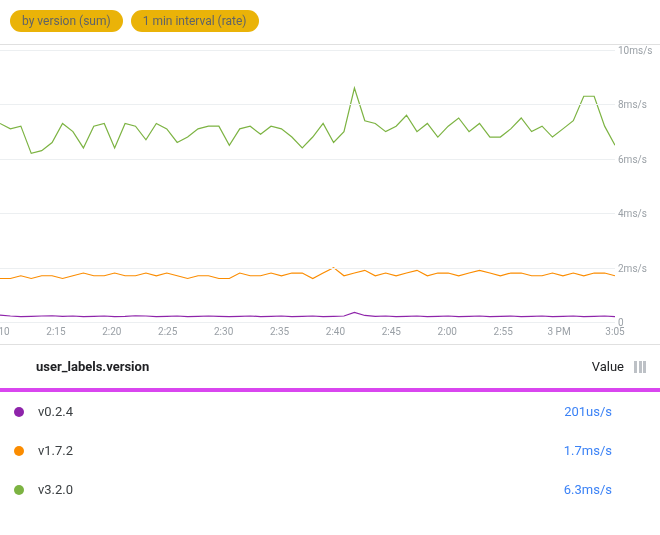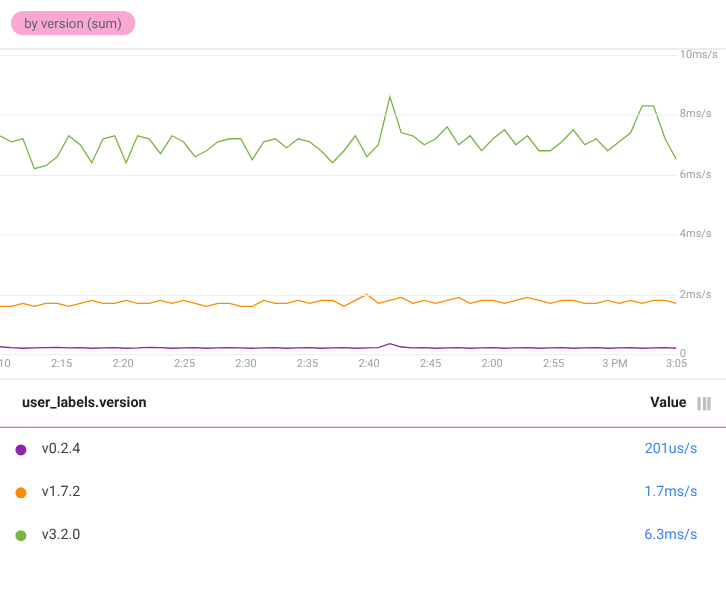--- a/index.html
+++ b/index.html
@@ -10,21 +10,21 @@
     color: #3c4043;
     background: #fff;
     width: 660px;
   }
   .chip-row {
     display: flex;
     gap: 8px;
     padding: 10px 10px 12px 10px;
   }
   .chip {
-    background: #f9a8d4;
+    background: #eab308;
     color: #5f6368;
     border-radius: 16px;
     padding: 4px 12px;
     font-size: 12px;
     display: inline-flex;
     align-items: center;
     line-height: 1;
     height: 22px;
   }
   .chart-area {
@@ -75,61 +75,62 @@
     top: 0;
     width: 100%;
     height: 100%;
   }
   .legend {
     border-top: 1px solid #e0e0e0;
   }
   .legend-header {
     display: flex;
     align-items: center;
-    padding: 14px 14px 14px 20px;
+    padding: 14px 14px 14px 36px;
     font-weight: 700;
     font-size: 13px;
     color: #202124;
-    border-bottom: 1px solid #d946ef;
+    border-bottom: 4px solid #d946ef;
   }
   .legend-header .title { flex: 1; }
-  .legend-header .value-label { margin-right: 10px; font-weight: 700; text-align: right; }
+  .legend-header .value-label { margin-right: 10px; font-weight: 400; text-align: right; }
   .col-icon {
     display: inline-flex;
     gap: 1.5px;
     align-items: center;
   }
   .col-icon span {
     width: 3px;
     height: 12px;
     background: #bdc1c6;
     display: inline-block;
   }
   .legend-row {
     display: flex;
     align-items: center;
-    padding: 12px 4px 12px 14px;
+    padding: 12px 26px 12px 14px;
     font-size: 13px;
     color: #3c4043;
   }
   .dot {
     width: 10px;
     height: 10px;
     border-radius: 50%;
     margin-right: 14px;
     flex-shrink: 0;
   }
   .legend-row .name { flex: 1; }
   .legend-row .val { color: #3b82f6; margin-right: 22px; }
 </style>
 </head>
 <body>
 
 <div class="chip-row">
   <div class="chip">by version (sum)</div>
+  <div class="chip">1 min interval (rate)</div>
 </div>
 
 <div class="chart-area">
   <div class="plot" id="plot">
     <svg class="lines" id="lines-svg" preserveAspectRatio="none" viewBox="0 0 1000 1000">
         <path d="M0.0 270.0 L16.9 290.0 L33.9 280.0 L50.8 380.0 L67.8 370.0 L84.7 340.0 L101.7 270.0 L118.6 300.0 L135.6 360.0 L152.5 280.0 L169.5 270.0 L186.4 360.0 L203.4 270.0 L220.3 280.0 L237.3 330.0 L254.2 270.0 L271.2 290.0 L288.1 340.0 L305.1 320.0 L322.0 290.0 L339.0 280.0 L355.9 280.0 L372.9 350.0 L389.8 290.0 L406.8 280.0 L423.7 310.0 L440.7 280.0 L457.6 290.0 L474.6 320.0 L491.5 360.0 L508.5 320.0 L525.4 270.0 L542.4 340.0 L559.3 300.0 L576.3 140.0 L593.2 260.0 L610.2 270.0 L627.1 300.0 L644.1 280.0 L661.0 240.0 L678.0 300.0 L694.9 270.0 L711.9 320.0 L728.8 280.0 L745.8 250.0 L762.7 300.0 L779.7 270.0 L796.6 320.0 L813.6 320.0 L830.5 290.0 L847.5 250.0 L864.4 300.0 L881.4 280.0 L898.3 320.0 L915.3 290.0 L932.2 260.0 L949.2 170.0 L966.1 170.0 L983.1 280.0 L1000.0 350.0 " fill="none" stroke="#7cb342" stroke-width="1.2" vector-effect="non-scaling-stroke"></path>
         <path d="M0.0 840.0 L16.9 840.0 L33.9 830.0 L50.8 840.0 L67.8 830.0 L84.7 830.0 L101.7 840.0 L118.6 830.0 L135.6 820.0 L152.5 830.0 L169.5 830.0 L186.4 820.0 L203.4 830.0 L220.3 830.0 L237.3 820.0 L254.2 830.0 L271.2 820.0 L288.1 830.0 L305.1 840.0 L322.0 830.0 L339.0 830.0 L355.9 840.0 L372.9 840.0 L389.8 820.0 L406.8 830.0 L423.7 830.0 L440.7 820.0 L457.6 830.0 L474.6 820.0 L491.5 820.0 L508.5 840.0 L525.4 820.0 L542.4 800.0 L559.3 830.0 L576.3 820.0 L593.2 810.0 L610.2 830.0 L627.1 820.0 L644.1 830.0 L661.0 820.0 L678.0 810.0 L694.9 830.0 L711.9 820.0 L728.8 820.0 L745.8 830.0 L762.7 820.0 L779.7 810.0 L796.6 820.0 L813.6 830.0 L830.5 820.0 L847.5 820.0 L864.4 830.0 L881.4 830.0 L898.3 820.0 L915.3 830.0 L932.2 820.0 L949.2 830.0 L966.1 820.0 L983.1 820.0 L1000.0 830.0 " fill="none" stroke="#fb8c00" stroke-width="1.2" vector-effect="non-scaling-stroke"></path>
         <path d="M0.0 975.0 L16.9 978.0 L33.9 980.0 L50.8 979.0 L67.8 978.0 L84.7 977.0 L101.7 979.0 L118.6 978.0 L135.6 980.0 L152.5 979.0 L169.5 978.0 L186.4 980.0 L203.4 979.0 L220.3 977.0 L237.3 978.0 L254.2 980.0 L271.2 979.0 L288.1 978.0 L305.1 980.0 L322.0 979.0 L339.0 978.0 L355.9 979.0 L372.9 980.0 L389.8 979.0 L406.8 978.0 L423.7 980.0 L440.7 979.0 L457.6 978.0 L474.6 980.0 L491.5 979.0 L508.5 978.0 L525.4 980.0 L542.4 979.0 L559.3 978.0 L576.3 965.0 L593.2 976.0 L610.2 979.0 L627.1 978.0 L644.1 980.0 L661.0 979.0 L678.0 978.0 L694.9 980.0 L711.9 979.0 L728.8 978.0 L745.8 980.0 L762.7 979.0 L779.7 978.0 L796.6 980.0 L813.6 979.0 L830.5 978.0 L847.5 980.0 L864.4 979.0 L881.4 978.0 L898.3 980.0 L915.3 979.0 L932.2 978.0 L949.2 980.0 L966.1 979.0 L983.1 978.0 L1000.0 980.0 " fill="none" stroke="#8e24aa" stroke-width="1.2" vector-effect="non-scaling-stroke"></path>
       </svg>
   <div class="gridline" style="top: 100%;"></div>

